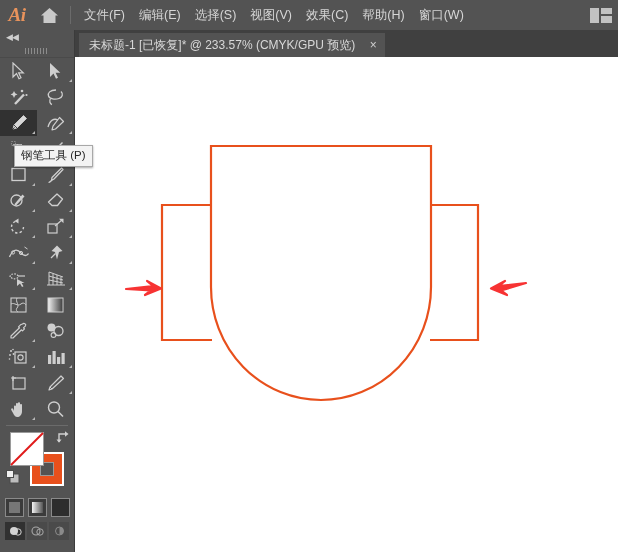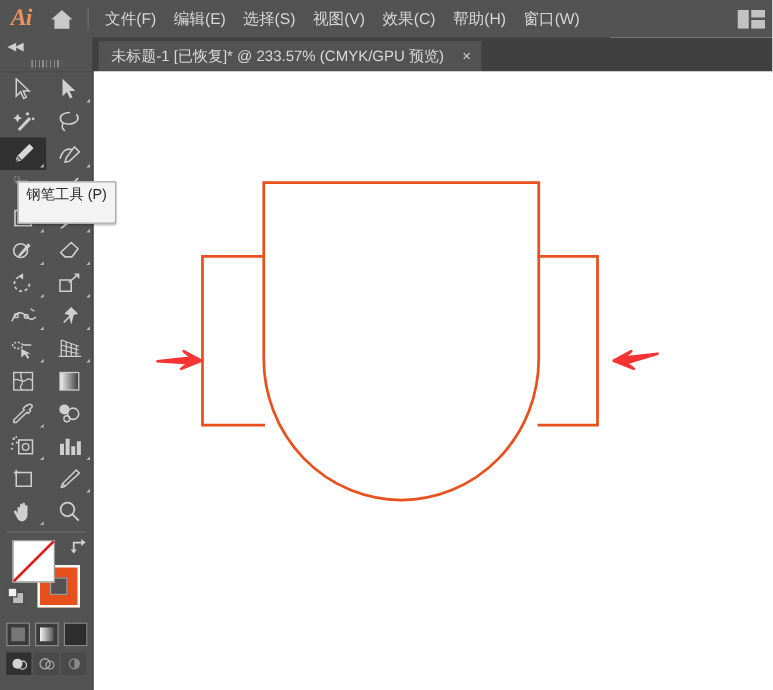--- a/index.html
+++ b/index.html
@@ -200,21 +200,21 @@
   }
 
   
   .tooltip {
     position: absolute;
     left: 14px; top: 145px;
     background: #f3f3f3;
     border: 1px solid #a8a8a8;
     color: #2a2a2a;
     font-size: 11.5px;
-    padding: 2px 6px 15px 6px;
+    padding: 2px 6px 3px 6px;
     white-space: nowrap;
     z-index: 50;
     box-shadow: 0 1px 2px rgba(0,0,0,0.35);
   }
 
   
   .canvas {
     position: absolute; left: 75px; top: 57px;
     width: 543px; height: 495px;
     background: #ffffff;

